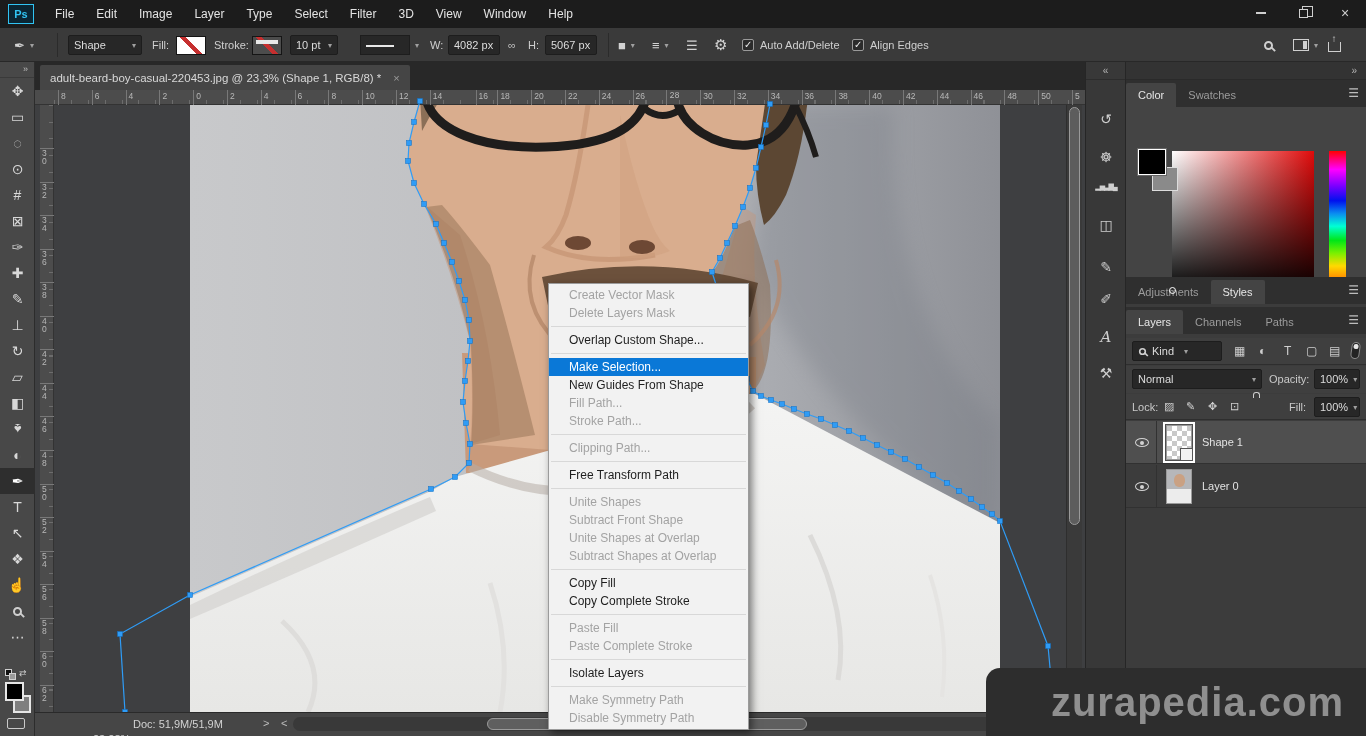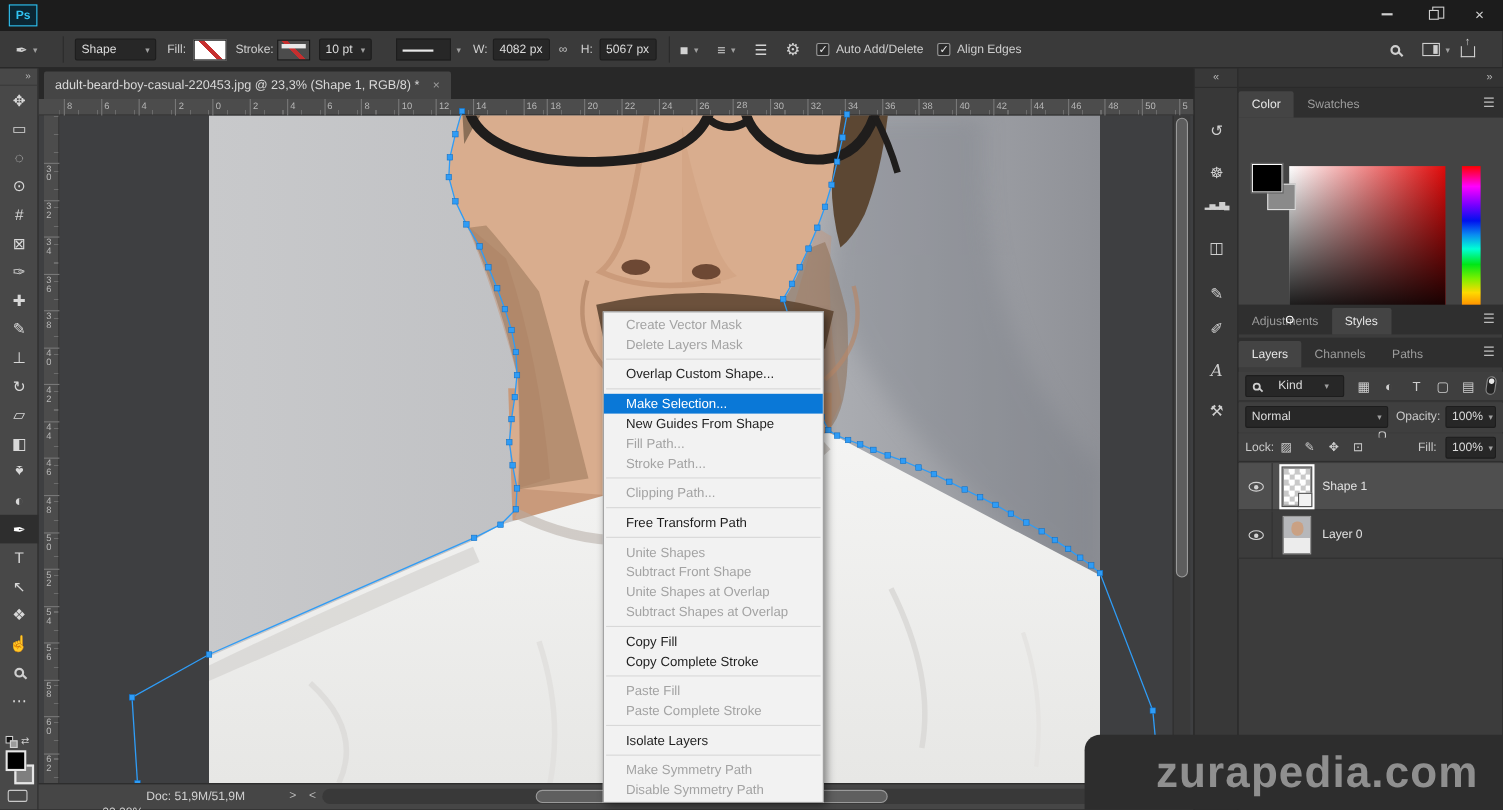--- a/index.html
+++ b/index.html
@@ -112,21 +112,21 @@
   #cp-field{position:absolute;left:46px;top:44px;width:142px;height:142px;
     background:linear-gradient(to top,#000 0%,rgba(0,0,0,0) 100%),linear-gradient(to right,#fff 0%,#e00b0b 100%);}
   #cp-picker{position:absolute;left:43px;top:180px;width:7px;height:7px;border:1.5px solid #fff;border-radius:50%;z-index:3;}
   #cp-hue{position:absolute;left:203px;top:44px;width:17px;height:142px;
     background:linear-gradient(180deg,#f00 0%,#f0f 13%,#7700ff 25%,#0011ee 35%,#0a8cf0 44%,#00ffd5 53%,#00e617 63%,#7bf000 72%,#ffd900 81%,#ff9100 89%,#9c4a12 95%,#f00 100%);}
   #cp-hue-mark{position:absolute;left:193px;top:179px;width:0;height:0;border-top:5px solid transparent;
     border-bottom:5px solid transparent;border-left:7px solid #fff;}
   
   #filter-row{position:absolute;left:0;top:276px;width:241px;height:27px;background:#3f3f3f;border-bottom:1px solid #2e2e2e;}
   #kind-box{position:absolute;left:6px;top:3px;width:90px;height:20px;background:#272727;border:1px solid #1d1d1d;
-    border-radius:2px;display:flex;align-items:center;padding:0 5px;gap:15px;color:#dcdcdc;}
+    border-radius:2px;display:flex;align-items:center;padding:0 5px;gap:5px;color:#dcdcdc;}
   .ficon{position:absolute;top:6px;font-size:12px;color:#cfcfcf;}
   .fswitch{position:absolute;left:225px;top:4px;width:9px;height:17px;background:#242424;border:1px solid #8a8a8a;
     border-radius:5px;transform:rotate(8deg);}
   .fswitch::after{content:'';position:absolute;left:1px;top:1px;width:5px;height:5px;background:#e8e8e8;border-radius:50%;}
   #blend-row{position:absolute;left:0;top:304px;width:241px;height:27px;background:#3f3f3f;}
   #blend-select{position:absolute;left:6px;top:3px;width:130px;height:20px;}
   .valbox{position:absolute;top:3px;height:20px;}
   #lock-row{position:absolute;left:0;top:332px;width:241px;height:26px;background:#3f3f3f;border-bottom:1px solid #2e2e2e;}
   .lock-label{position:absolute;left:6px;top:7px;color:#c9c9c9;}
   .licon{position:absolute;top:6px;font-size:11px;color:#cfcfcf;}
@@ -148,20 +148,33 @@
   
   #watermark{position:absolute;left:986px;top:668px;width:380px;height:68px;background:#2d2d2d;
     border-radius:14px 0 0 0;z-index:50;display:flex;align-items:center;justify-content:flex-end;padding-right:22px;}
   #watermark span{font-size:40px;font-weight:bold;color:#8f8f8f;letter-spacing:1px;}
 </style>
 </head>
 <body>
 
 <div id="titlebar">
   <div id="ps-logo">Ps</div>
+  <div id="menubar">
+      <div class="menu-item">File</div>
+      <div class="menu-item">Edit</div>
+      <div class="menu-item">Image</div>
+      <div class="menu-item">Layer</div>
+      <div class="menu-item">Type</div>
+      <div class="menu-item">Select</div>
+      <div class="menu-item">Filter</div>
+      <div class="menu-item">3D</div>
+      <div class="menu-item">View</div>
+      <div class="menu-item">Window</div>
+      <div class="menu-item">Help</div>
+    </div>
   <div id="win-controls">
     <div class="win-btn">
         <span class="min-bar"></span>
       </div>
     <div class="win-btn">
         <span class="restore-box"></span>
       </div>
     <div class="win-btn" style="font-size:14px;">×</div>
   </div>
 </div>

